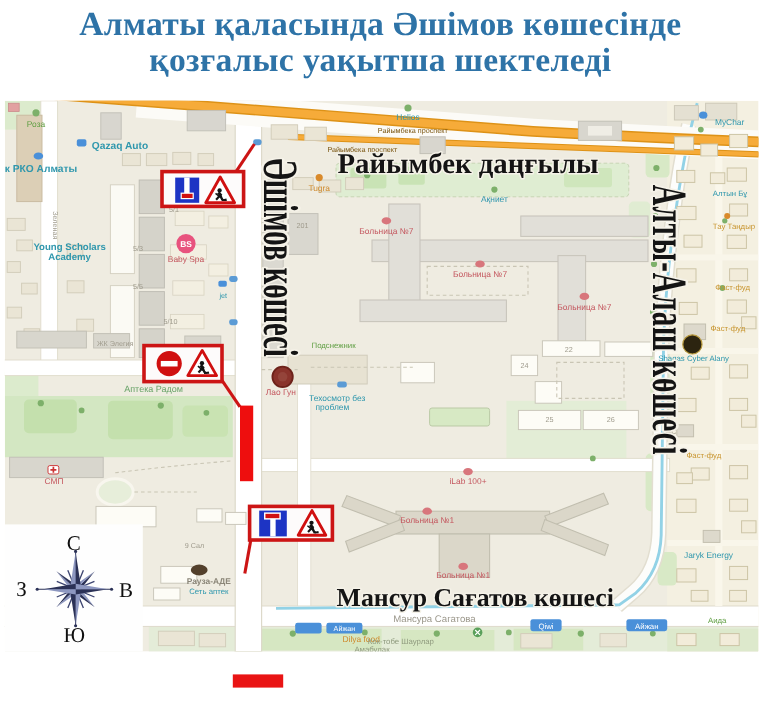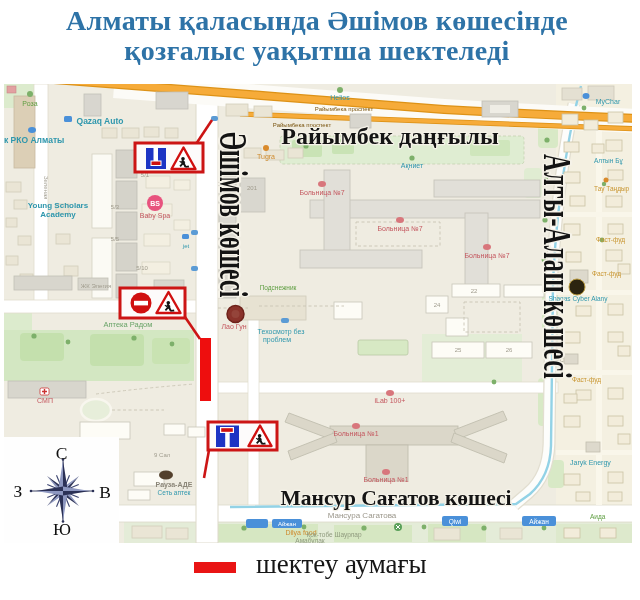--- a/index.html
+++ b/index.html
@@ -577,14 +577,13 @@
         <text x="57.5" y="374.5">С</text>
         <text x="58" y="451">Ю</text>
         <text x="14" y="412.5">З</text>
         <text x="101" y="413.5">В</text>
       </g>
     </g>
   </svg>
 
   <div id="legendbar"></div>
 
-  <div id="legendtext">шектеу аумағы</div>
 </div>
 
 </body></html>

